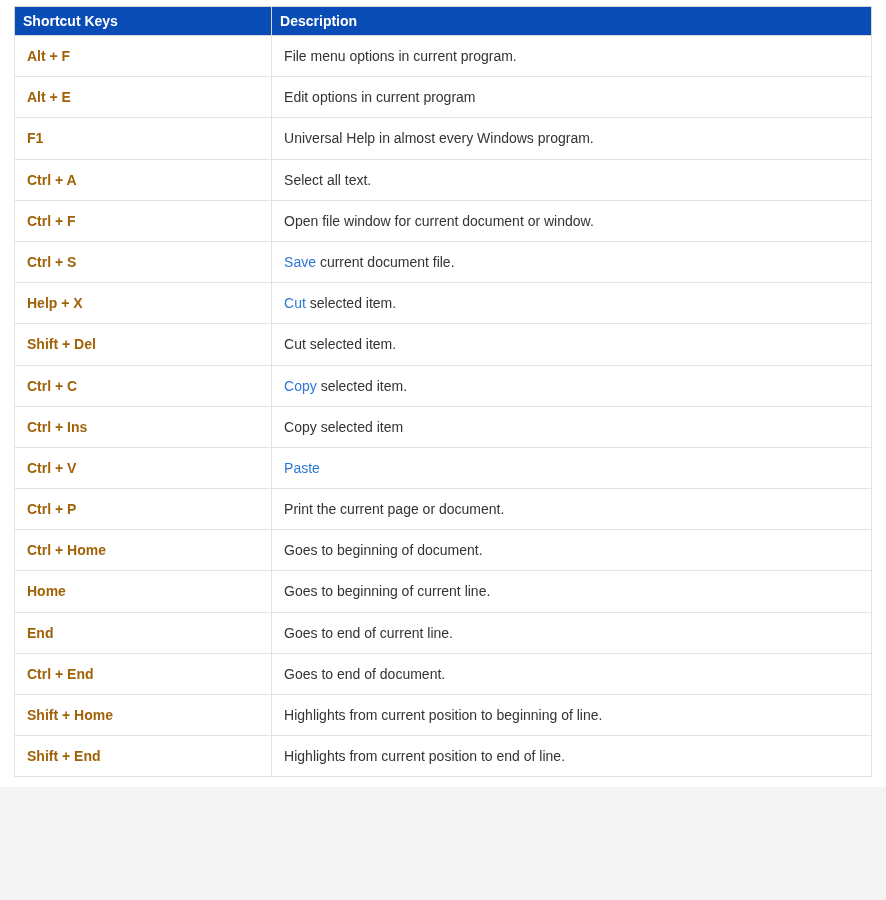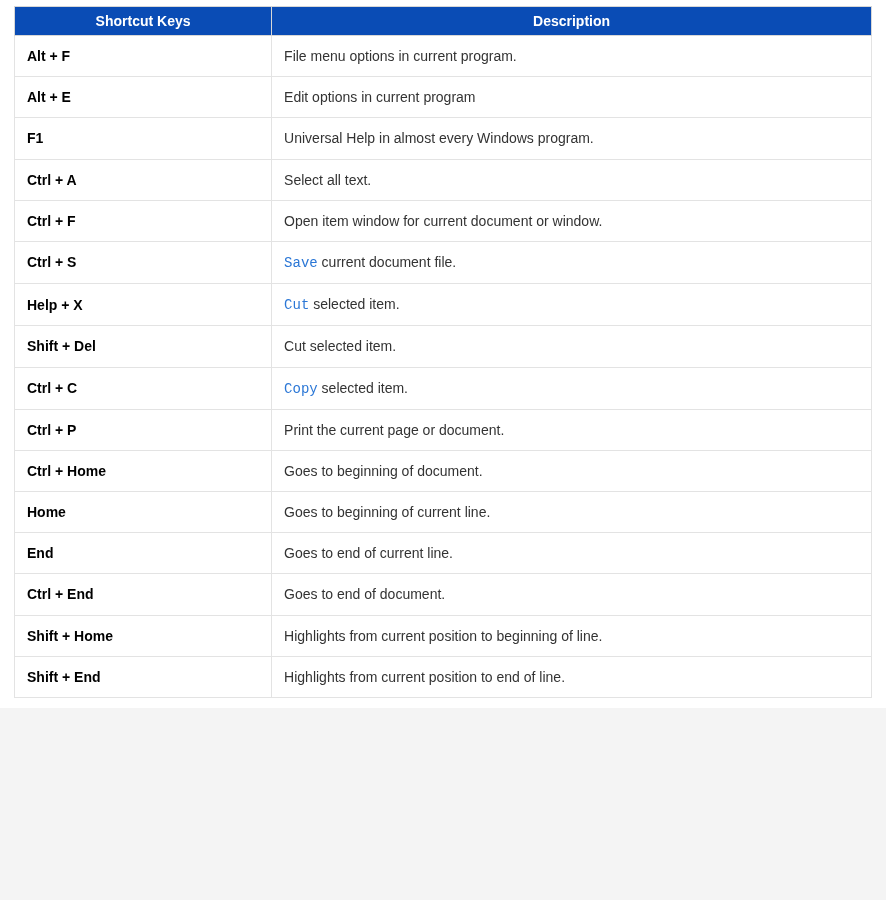--- a/index.html
+++ b/index.html
@@ -20,44 +20,43 @@
     width: 100%;
     border-collapse: collapse;
     table-layout: fixed;
   }
   table.shortcuts col.key-col { width: 30%; }
   table.shortcuts col.desc-col { width: 70%; }
   table.shortcuts th {
     background: #0a4cb5;
     color: #fff;
     font-weight: bold;
-    text-align: center;
+    text-align: left;
     padding: 6px 8px;
     border: 1px solid #d7d7d7;
     font-size: 14px;
   }
   table.shortcuts td {
     border: 1px solid #e3e3e3;
     padding: 11px 12px;
     vertical-align: middle;
     font-size: 14px;
     line-height: 1.3;
   }
   td.key-cell {
     font-weight: bold;
-    color: #000000;
+    color: #a16207;
   }
   td.desc-cell {
     color: #333;
   }
   td.desc-cell a.kw {
     color: #2b77d6;
     text-decoration: none;
     cursor: pointer;
-    font-family: Liberation Mono, monospace;
   }
 </style>
 </head>
 <body>
 
 <div class="page">
   <table class="shortcuts">
     <colgroup>
       <col class="key-col">
       <col class="desc-col">
@@ -80,37 +79,45 @@
         <tr>
           <td class="key-cell">F1</td>
           <td class="desc-cell"><span>Universal Help in almost every Windows program.</span></td>
         </tr>
         <tr>
           <td class="key-cell">Ctrl + A</td>
           <td class="desc-cell"><span>Select all text.</span></td>
         </tr>
         <tr>
           <td class="key-cell">Ctrl + F</td>
-          <td class="desc-cell"><span>Open item window for current document or window.</span></td>
+          <td class="desc-cell"><span>Open file window for current document or window.</span></td>
         </tr>
         <tr>
           <td class="key-cell">Ctrl + S</td>
           <td class="desc-cell"><a class="kw">Save</a><span> current document file.</span></td>
         </tr>
         <tr>
           <td class="key-cell">Help + X</td>
           <td class="desc-cell"><a class="kw">Cut</a><span> selected item.</span></td>
         </tr>
         <tr>
           <td class="key-cell">Shift + Del</td>
           <td class="desc-cell"><span>Cut selected item.</span></td>
         </tr>
         <tr>
           <td class="key-cell">Ctrl + C</td>
           <td class="desc-cell"><a class="kw">Copy</a><span> selected item.</span></td>
+        </tr>
+        <tr>
+          <td class="key-cell">Ctrl + Ins</td>
+          <td class="desc-cell"><span>Copy selected item</span></td>
+        </tr>
+        <tr>
+          <td class="key-cell">Ctrl + V</td>
+          <td class="desc-cell"><a class="kw">Paste</a></td>
         </tr>
         <tr>
           <td class="key-cell">Ctrl + P</td>
           <td class="desc-cell"><span>Print the current page or document.</span></td>
         </tr>
         <tr>
           <td class="key-cell">Ctrl + Home</td>
           <td class="desc-cell"><span>Goes to beginning of document.</span></td>
         </tr>
         <tr>

